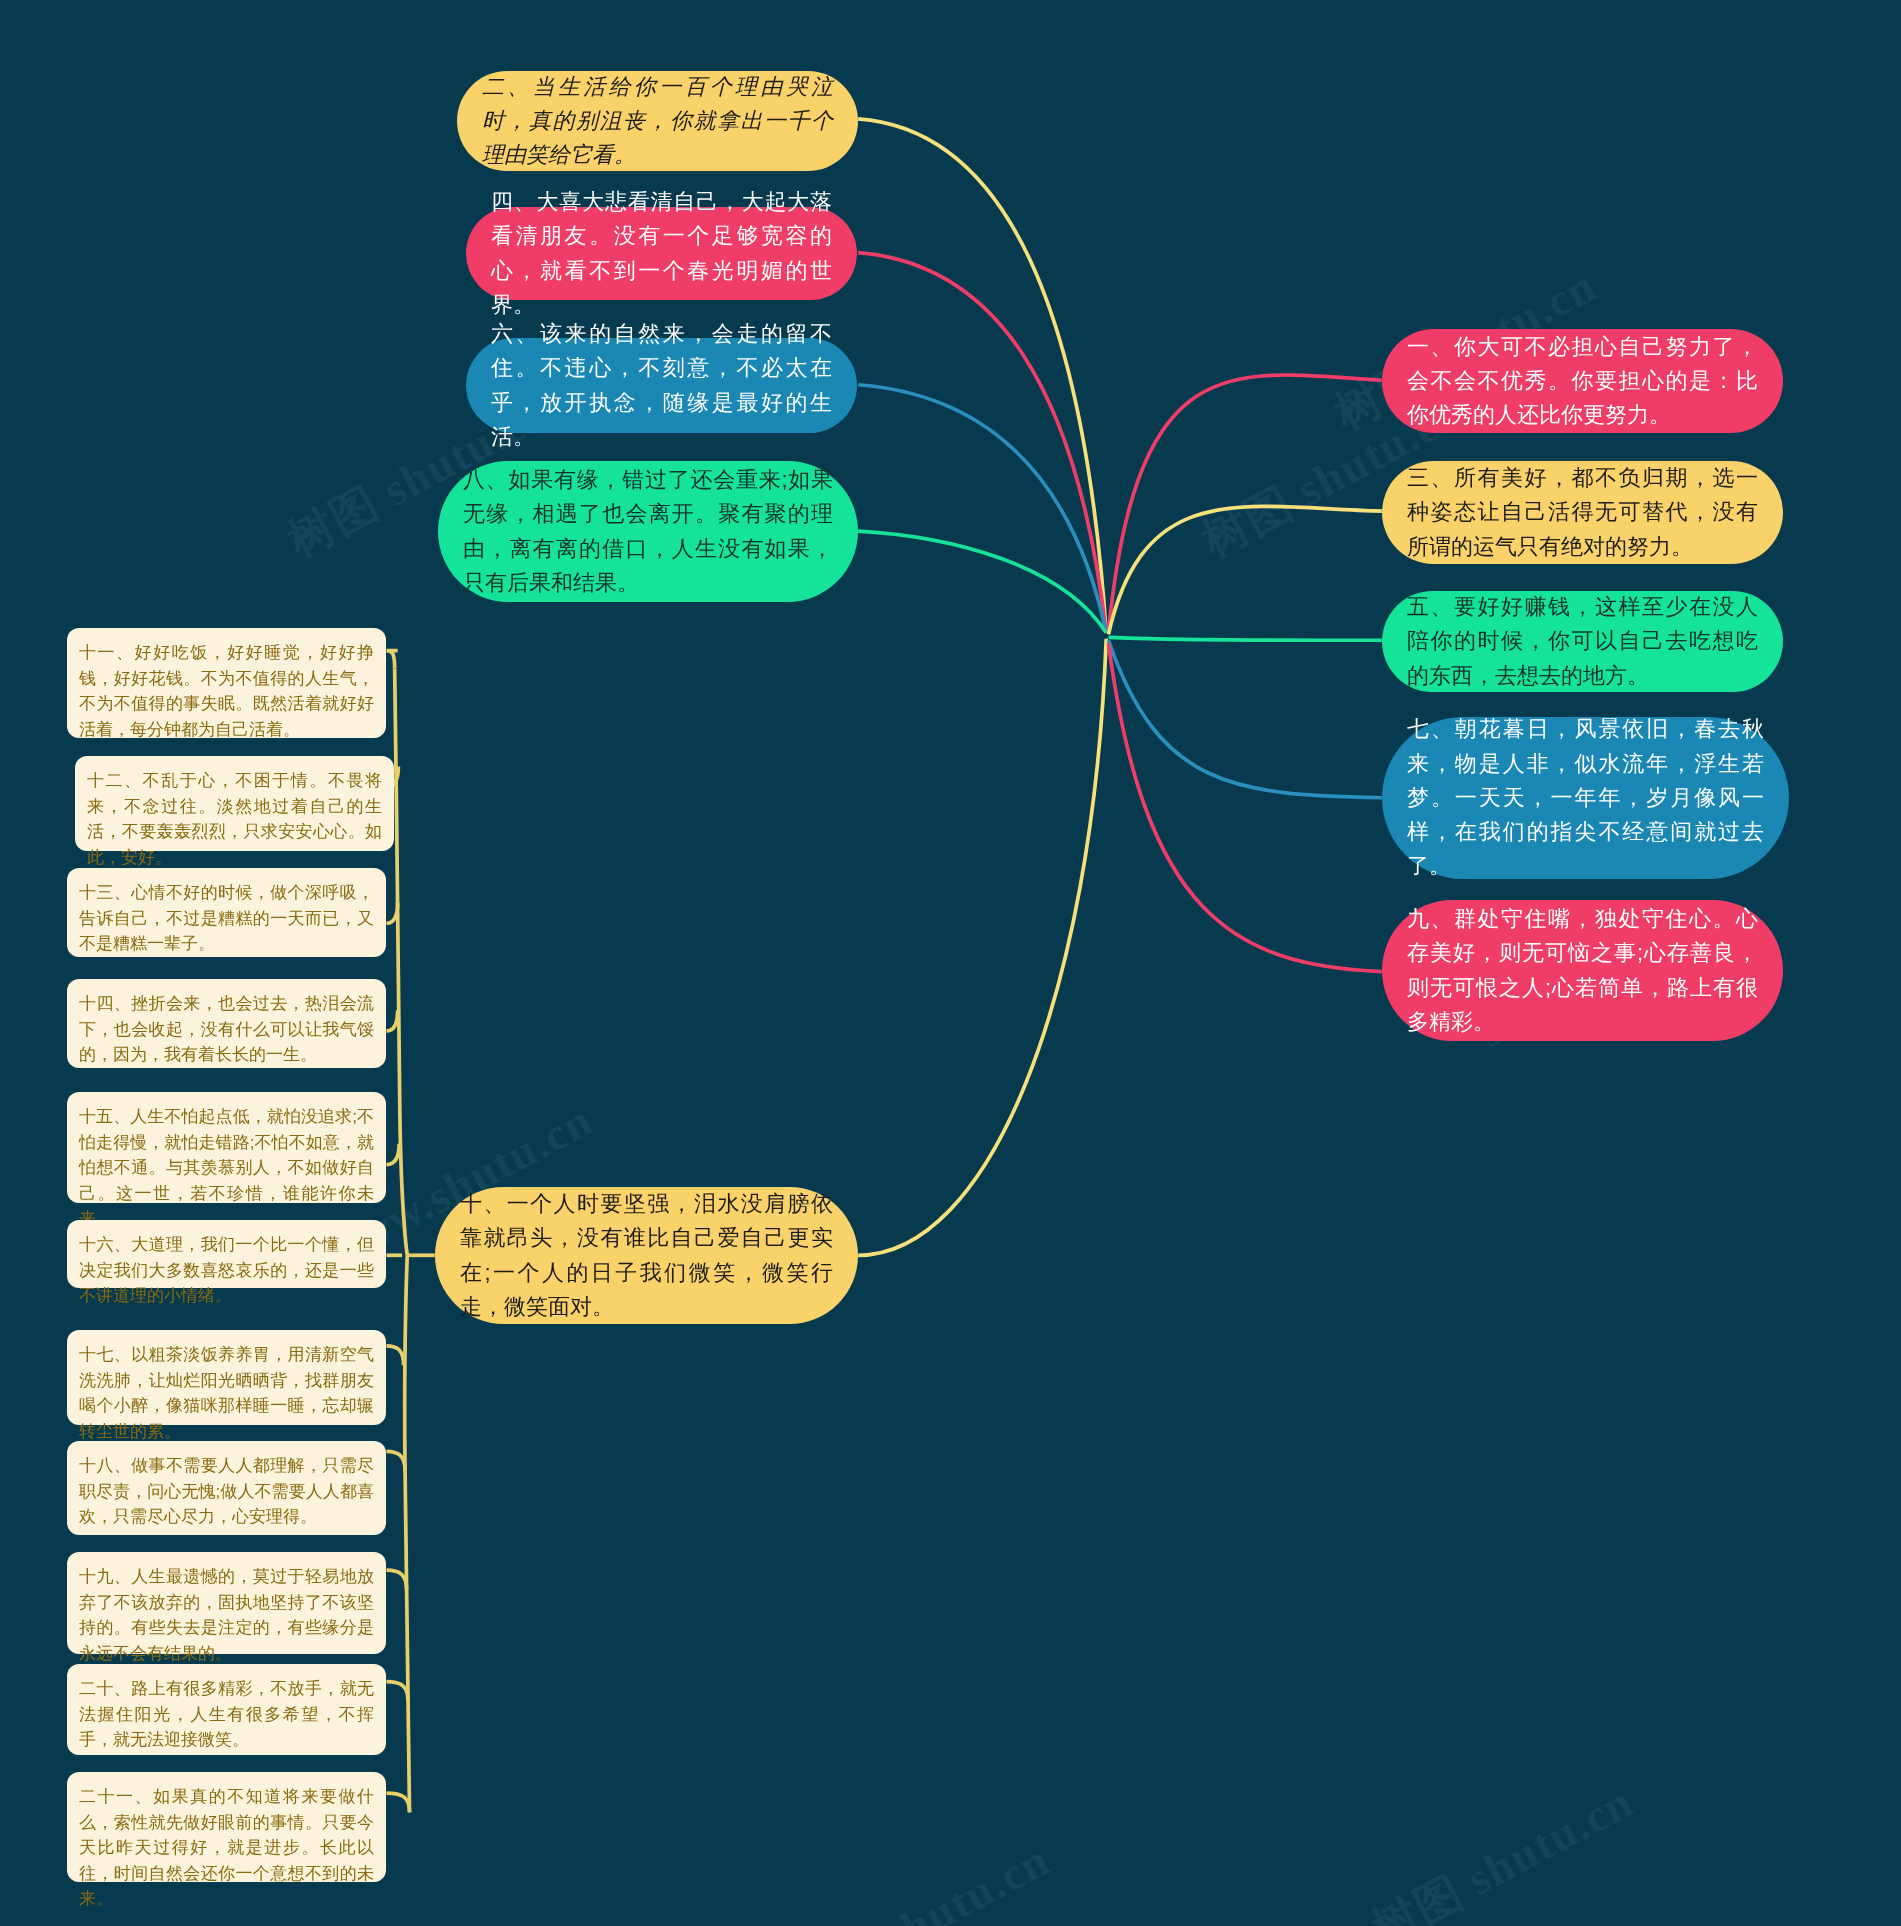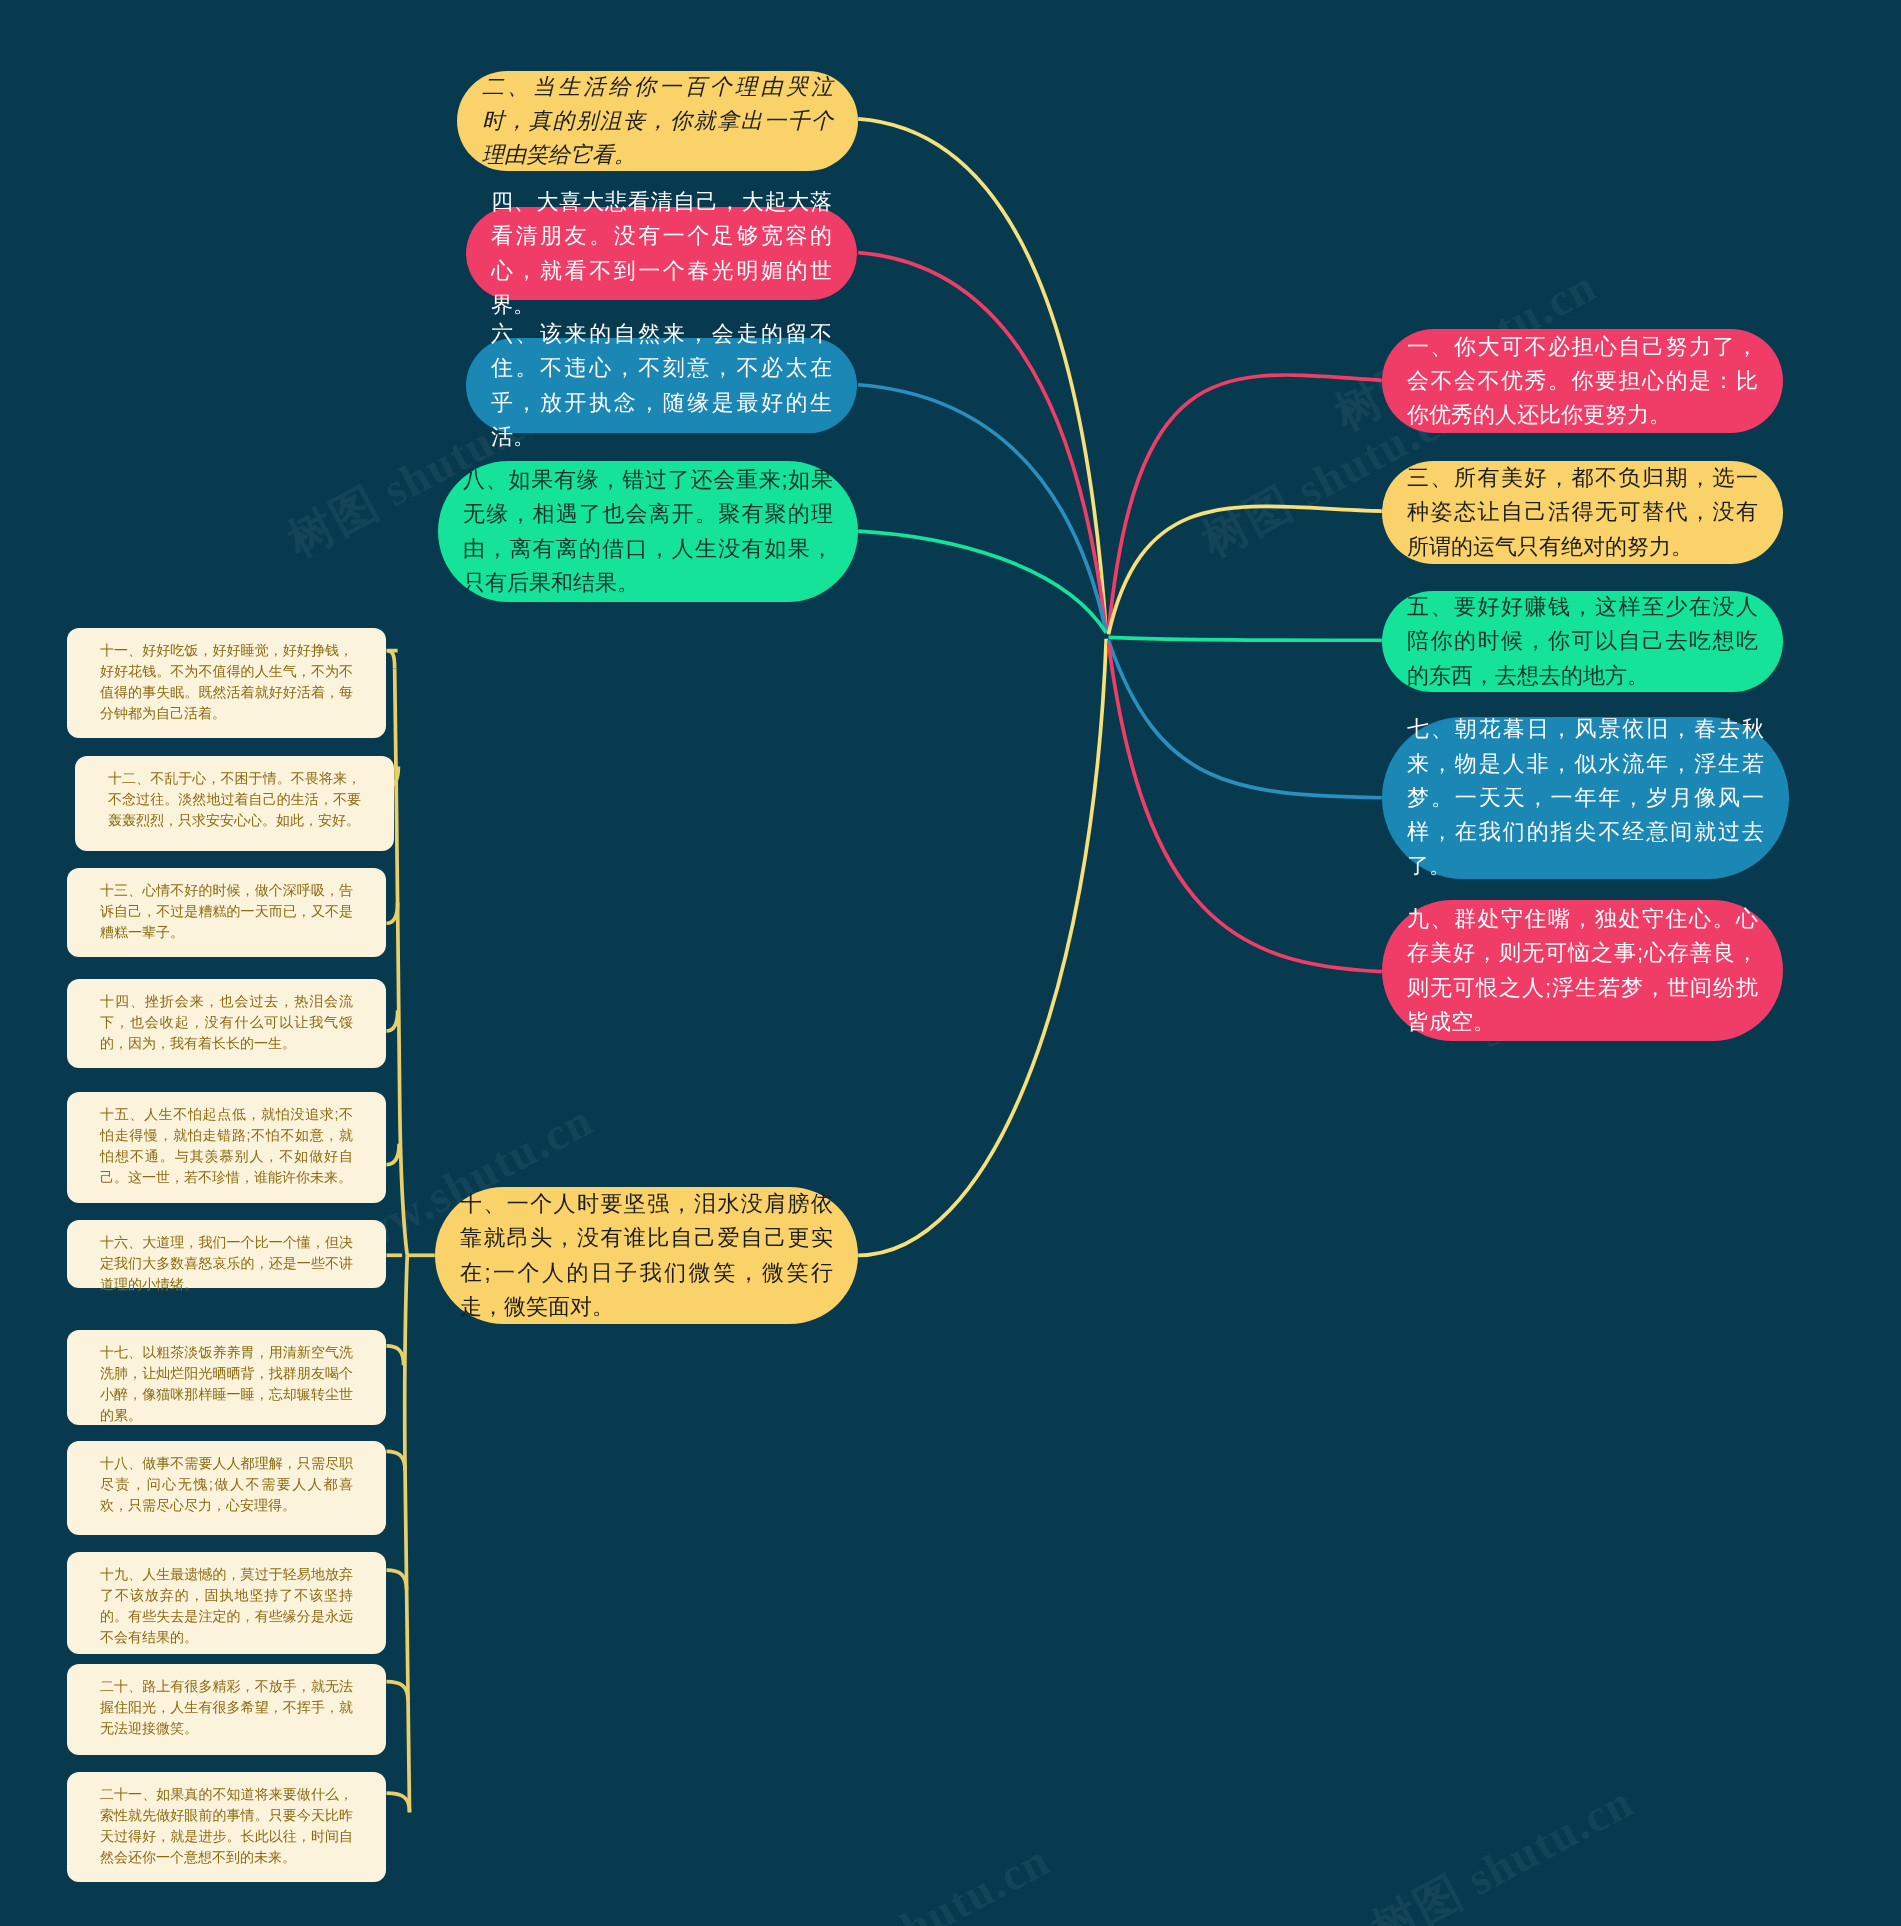--- a/index.html
+++ b/index.html
@@ -56,22 +56,22 @@
   .b-green{background:#16e39a;color:#13322a;}
 
   .lv1{font-size:22px;}
 
   .leaf{
     position:absolute;
     box-sizing:border-box;
     background:#fcf3dc;
     color:#8a6a10;
     border-radius:12px;
-    padding:12px 33px;
-    font-size:14px;
+    padding:12px 12px;
+    font-size:17px;
     line-height:1.5;
     text-align:justify;
   }
 </style>
 </head>
 <body>
 
 <div id="stage">
 
   <div class="wm" style="left:275px;top:446px;">树图 shutu.cn</div>
@@ -146,21 +146,21 @@
 
   <div class="node lv1 b-green" style="left:1382px;top:591px;width:401px;height:101px;">
     <span>五、要好好赚钱，这样至少在没人陪你的时候，你可以自己去吃想吃的东西，去想去的地方。</span>
   </div>
 
   <div class="node lv1 b-blue" style="left:1382px;top:717px;width:407px;height:162px;">
     <span>七、朝花暮日，风景依旧，春去秋来，物是人非，似水流年，浮生若梦。一天天，一年年，岁月像风一样，在我们的指尖不经意间就过去了。</span>
   </div>
 
   <div class="node lv1 b-pink" style="left:1382px;top:900px;width:401px;height:141px;">
-    <span>九、群处守住嘴，独处守住心。心存美好，则无可恼之事;心存善良，则无可恨之人;浮生若梦，世间纷扰皆成空。</span>
+    <span>九、群处守住嘴，独处守住心。心存美好，则无可恼之事;心存善良，则无可恨之人;心若简单，路上有很多精彩。</span>
   </div>
 
   <div class="leaf" style="left:67px;top:628px;width:319px;height:110px;">
     <span>十一、好好吃饭，好好睡觉，好好挣钱，好好花钱。不为不值得的人生气，不为不值得的事失眠。既然活着就好好活着，每分钟都为自己活着。</span>
   </div>
   <div class="leaf" style="left:67px;top:756px;width:319px;height:95px;margin-left:8px;">
     <span>十二、不乱于心，不困于情。不畏将来，不念过往。淡然地过着自己的生活，不要轰轰烈烈，只求安安心心。如此，安好。</span>
   </div>
   <div class="leaf" style="left:67px;top:868px;width:319px;height:89px;">
     <span>十三、心情不好的时候，做个深呼吸，告诉自己，不过是糟糕的一天而已，又不是糟糕一辈子。</span>

